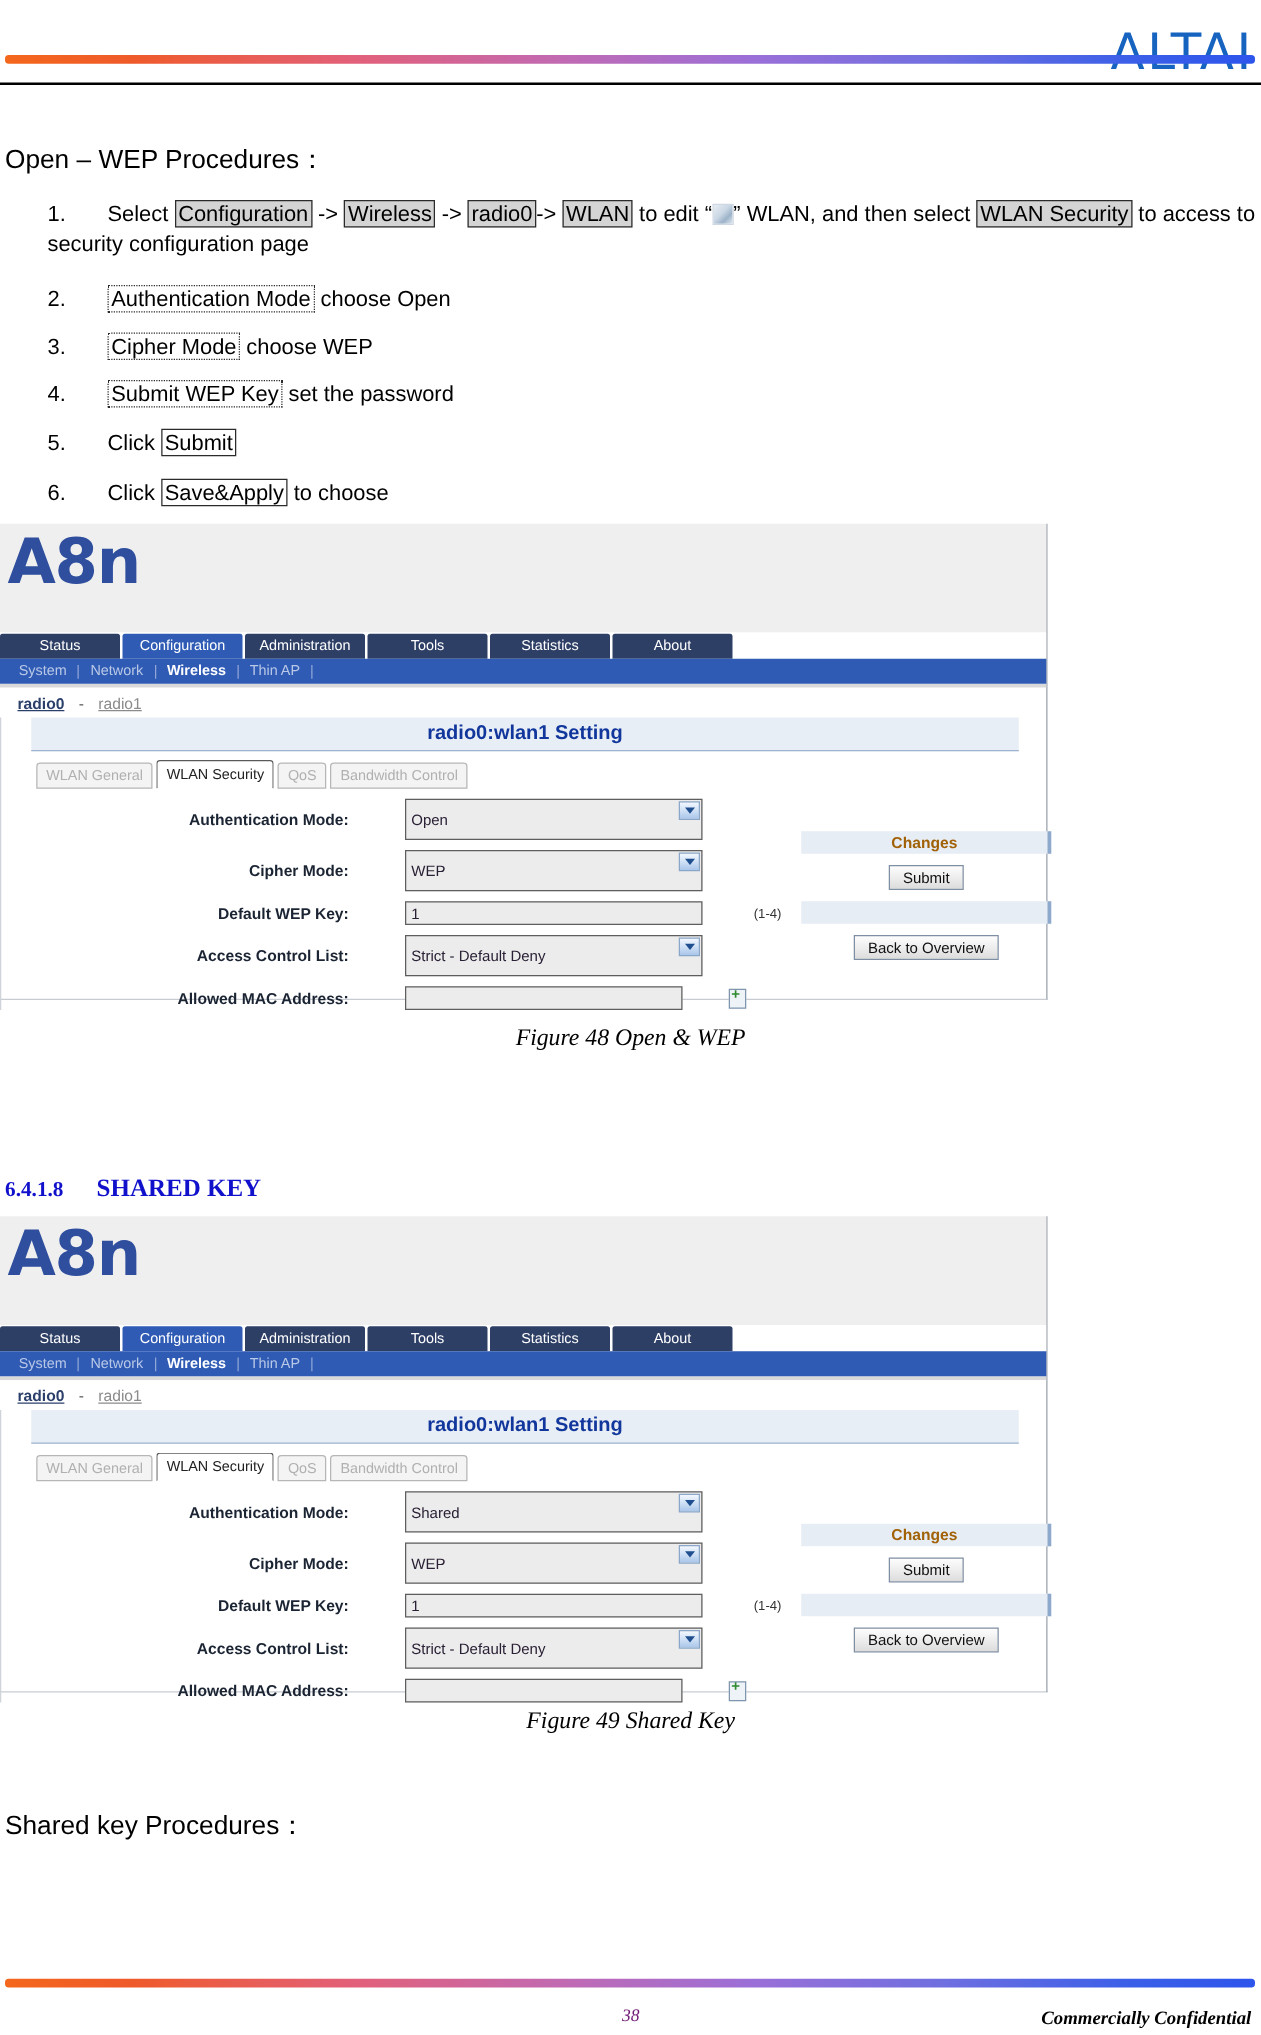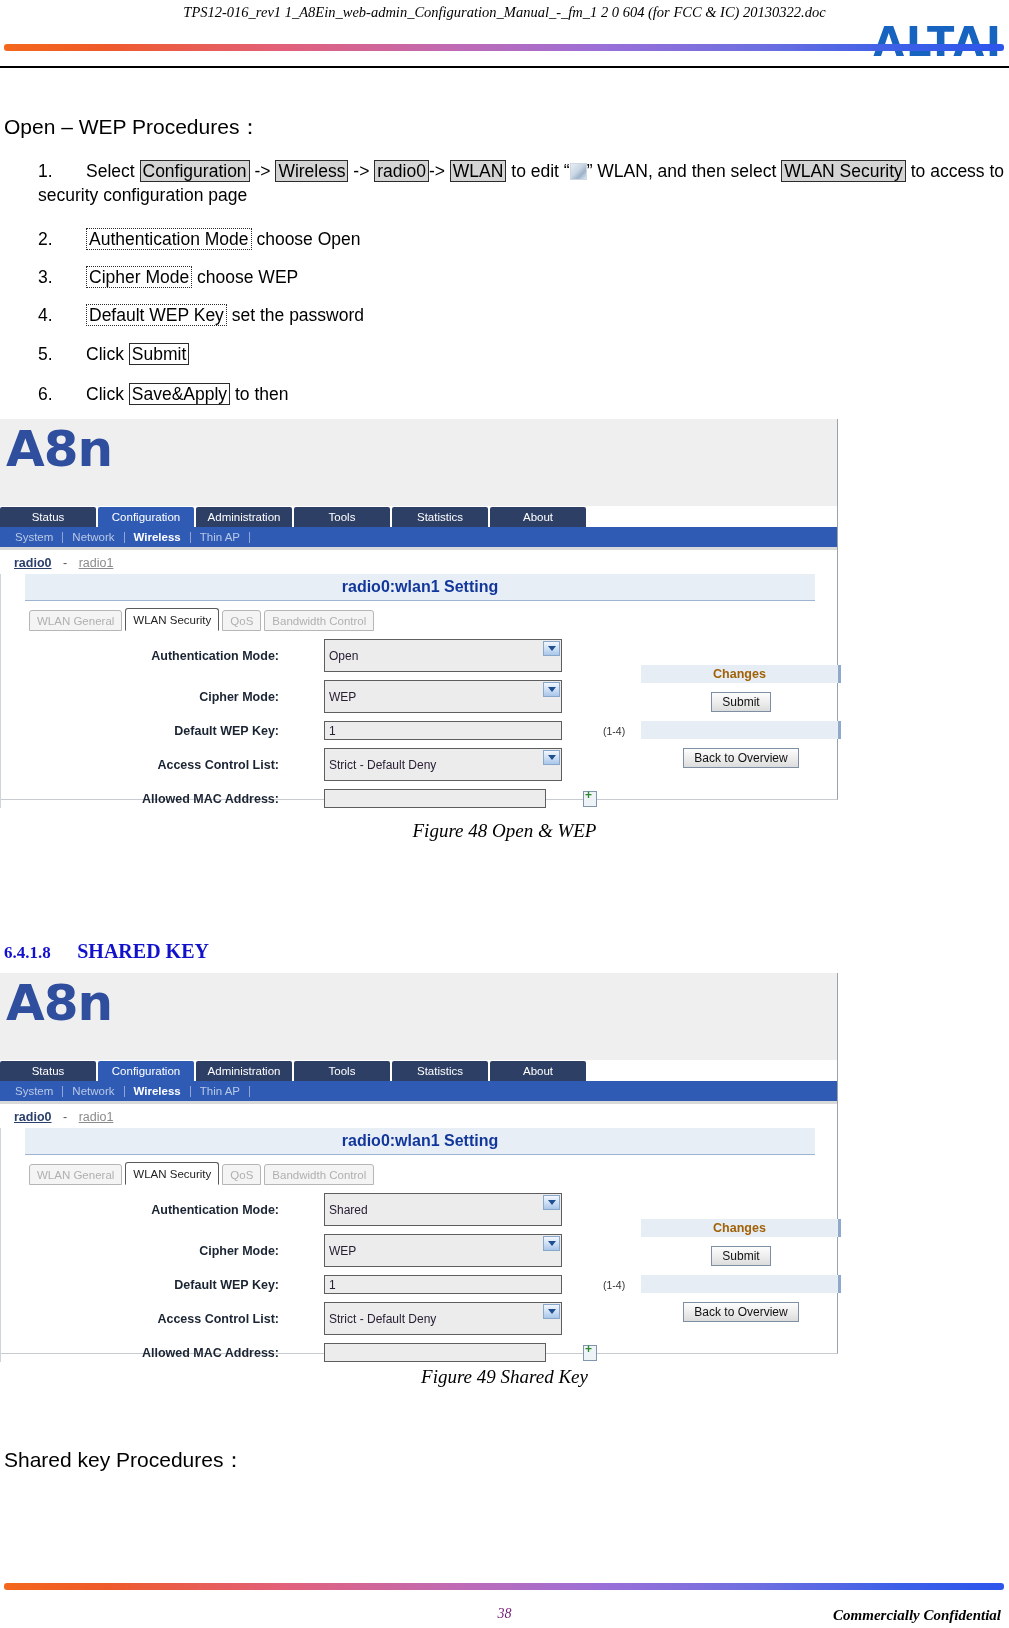--- a/index.html
+++ b/index.html
@@ -18,21 +18,21 @@
   .doc-header-title {
     position:absolute; top:4px; left:0; width:1009px;
     text-align:center;
     font-family:"Liberation Serif", serif;
     font-style:italic; font-size:14.5px; color:#000;
     white-space:nowrap;
   }
   .altai-logo {
     position:absolute; top:22px; right:6px;
     font-family:"DejaVu Sans", sans-serif;
-    font-weight:bold; font-size:40px;
+    font-weight:normal; font-size:40px;
     letter-spacing:2px;
     color:#1763c0;
     line-height:1;
   }
   .header-rule {
     position:absolute; top:44px; left:4px; width:1000px; height:7px;
     background:linear-gradient(90deg,#f4671c 0%,#ef5a2a 10%,#e2607a 28%,#c06ab4 45%,#9a6fd8 60%,#6f6fe0 75%,#3b5fe8 90%,#2d55ec 100%);
     border-radius:3px;
   }
   .header-line {
@@ -306,50 +306,49 @@
   .footer-conf {
     position:absolute; bottom:4px; right:8px;
     font-family:"Liberation Serif", serif;
     font-style:italic; font-weight:bold; font-size:15px; color:#000;
   }
 </style>
 </head>
 <body>
 
 <div class="doc-header">
-  <div class="doc-header-title">TPS12-016_rev1 1_A8Ein_web-admin_Configuration_Manual_-_fm_1 2 0 604 (for FCC &amp; IC) 20130322.doc</div>
   <div class="altai-logo">ALTAI</div>
   <div class="header-rule"></div>
   <div class="header-line"></div>
 </div>
 
 <div class="section-title" style="left:4px; top:113px;">Open – WEP Procedures：</div>
 
 <div class="proc-item" style="left:4px; top:160px; width:1000px;">
   <span class="num" style="width:48px; display:inline-block;">1.</span><span>Select </span><span class="hl-solid">Configuration</span><span> -&gt; </span><span class="hl-solid">Wireless</span><span> -&gt; </span><span class="hl-solid">radio0</span><span>-&gt; </span><span class="hl-solid">WLAN</span><span> to edit  “</span><span class="edit-icon-inline"></span><span>”  WLAN, and then select </span><span class="hl-solid">WLAN Security</span><span> to access to security configuration page</span>
 </div>
 
 <div class="proc-item" style="left:4px; top:228px;">
   <span class="num" style="width:48px; display:inline-block;">2.</span><span class="hl-dotted">Authentication Mode</span><span> choose Open</span>
 </div>
 
 <div class="proc-item" style="left:4px; top:266px;">
   <span class="num" style="width:48px; display:inline-block;">3.</span><span class="hl-dotted">Cipher Mode</span><span> choose WEP</span>
 </div>
 
 <div class="proc-item" style="left:4px; top:304px;">
-  <span class="num" style="width:48px; display:inline-block;">4.</span><span class="hl-dotted">Default WEP Key</span><span> set the password</span>
+  <span class="num" style="width:48px; display:inline-block;">4.</span><span class="hl-dotted">Submit WEP Key</span><span> set the password</span>
 </div>
 
 <div class="proc-item" style="left:4px; top:343px;">
   <span class="num" style="width:48px; display:inline-block;">5.</span><span>Click </span><span class="hl-box">Submit</span>
 </div>
 
 <div class="proc-item" style="left:4px; top:383px;">
-  <span class="num" style="width:48px; display:inline-block;">6.</span><span>Click </span><span class="hl-box">Save&amp;Apply</span><span> to then</span>
+  <span class="num" style="width:48px; display:inline-block;">6.</span><span>Click </span><span class="hl-box">Save&amp;Apply</span><span> to choose</span>
 </div>
 
 <div class="ui-panel" style="left:0px; top:419px; height:381px;">
 
   <div class="ui-brandbar">
     <div class="ui-brand">A8n</div>
   </div>
 
   <div class="ui-tabs">
     <div class="ui-tab" style="width:96px;">

